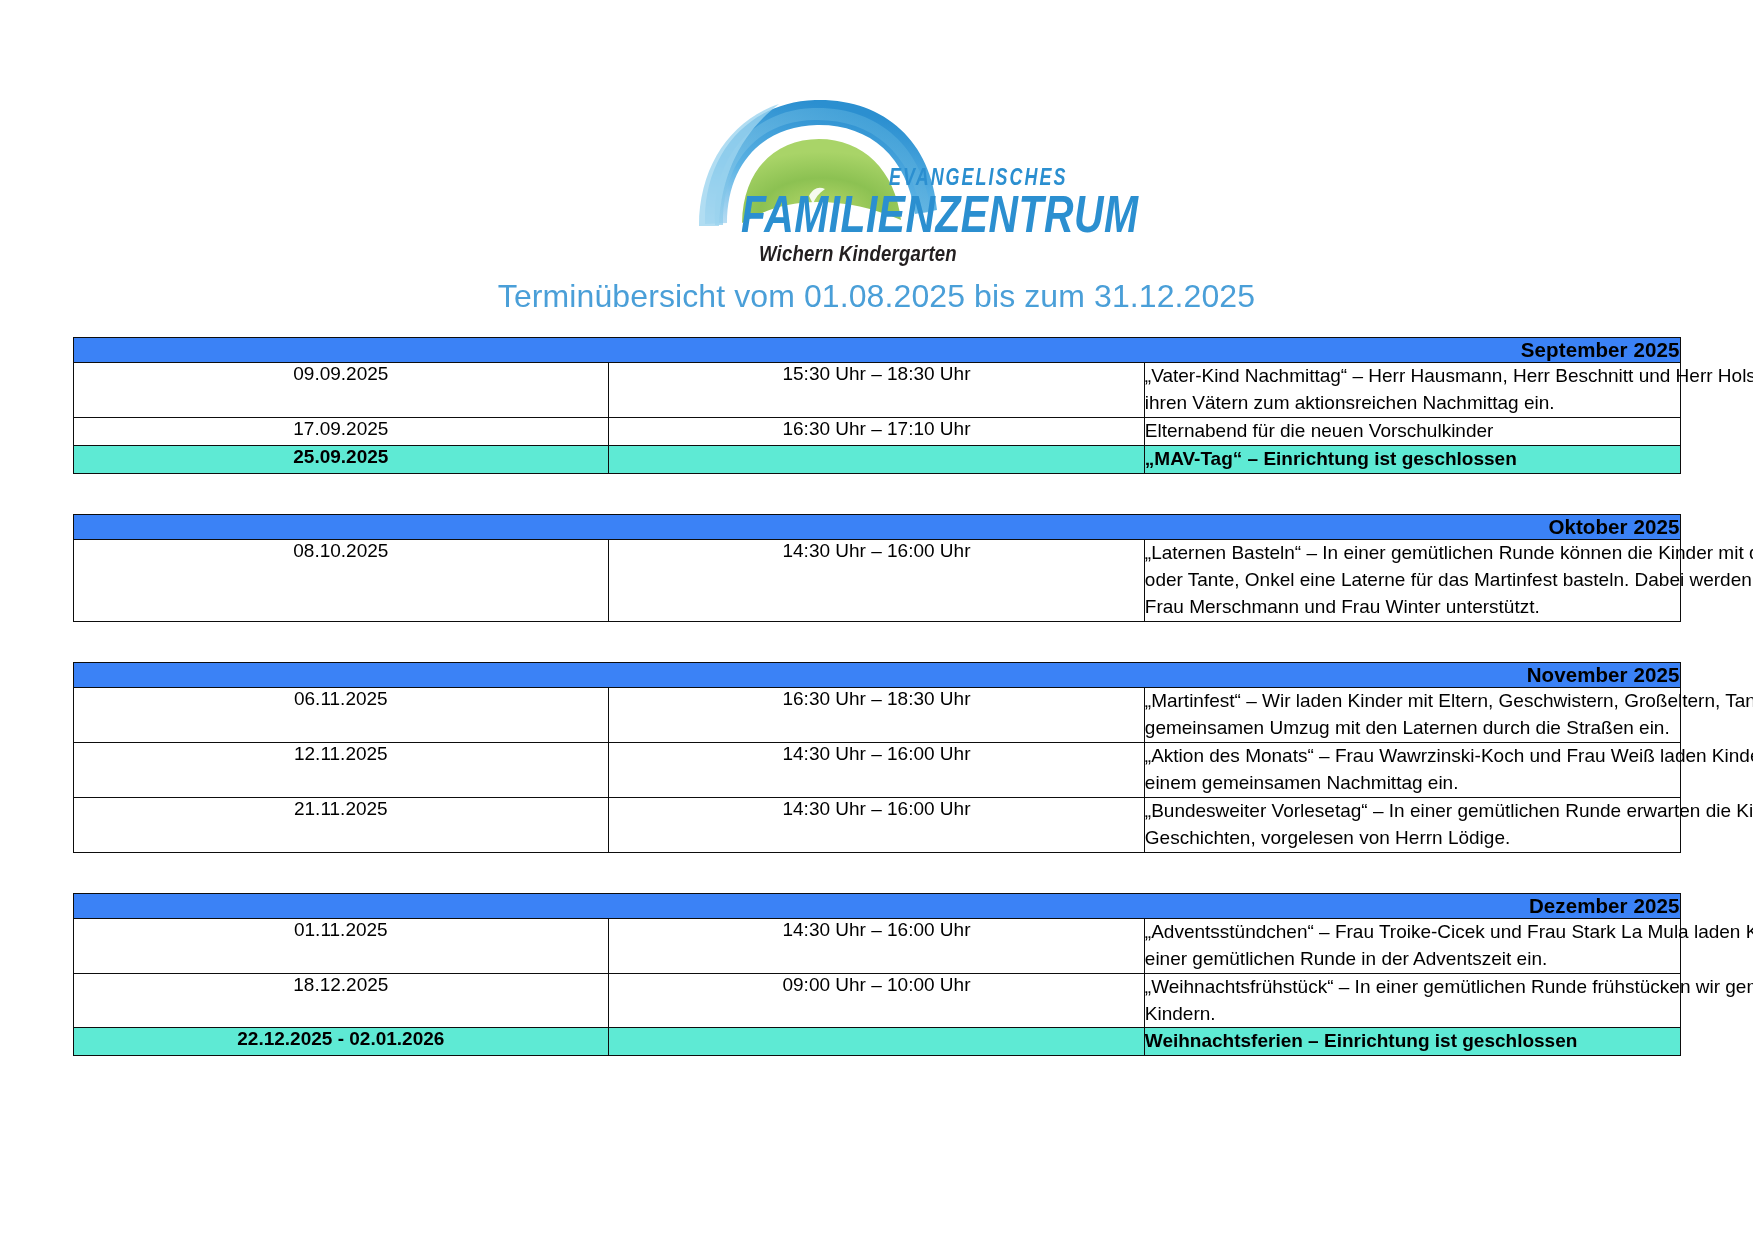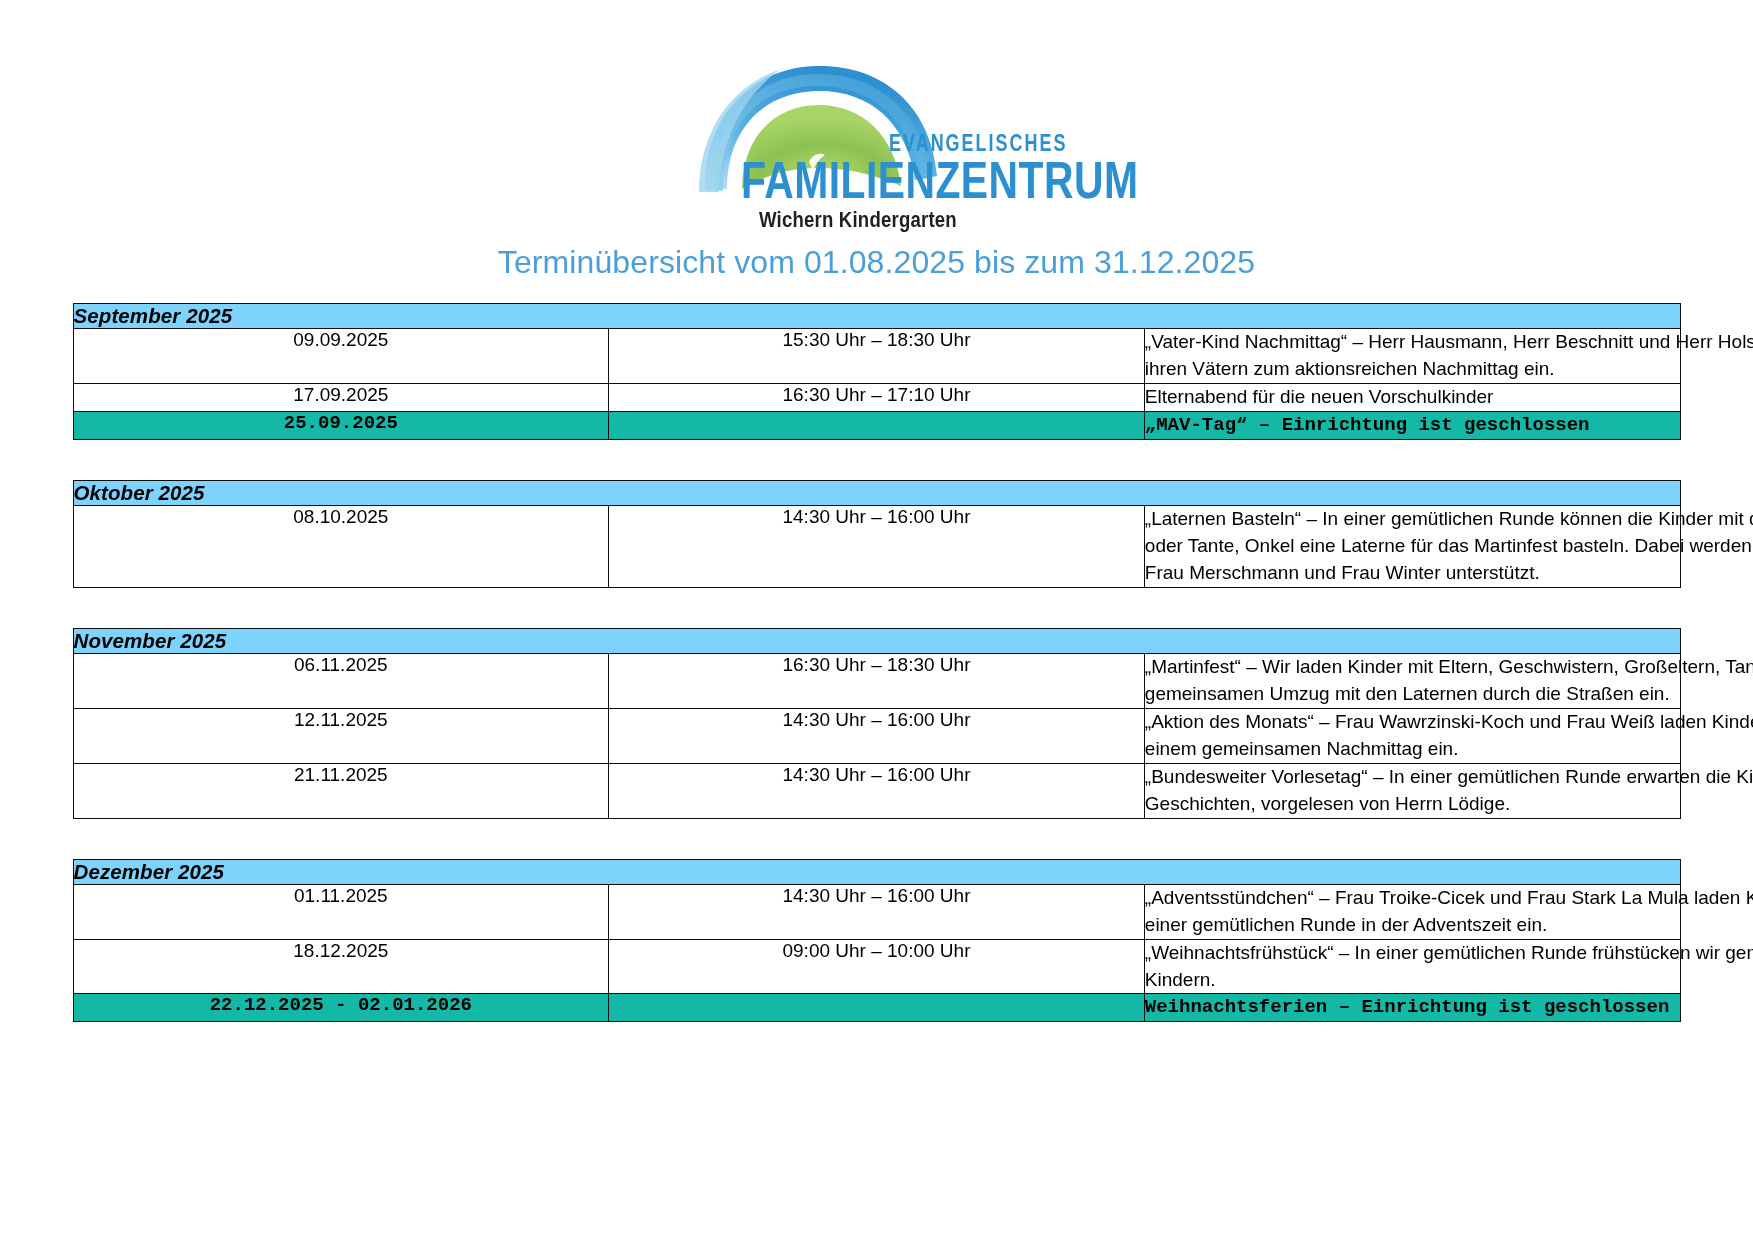--- a/index.html
+++ b/index.html
@@ -20,21 +20,22 @@
     height: 1240px;
     box-sizing: border-box;
   }
 
   
   .logo-block {
     width: 100%;
     display: flex;
     flex-direction: column;
     align-items: center;
-    padding-top: 58px;
+    padding-top: 92px;
+    font-style: italic;
   }
   .logo-inner {
     position: relative;
     width: 360px;
     height: 170px;
   }
   .brush {
     position: absolute;
     left: 0;
     top: 0;
@@ -100,27 +101,26 @@
     width: 100%;
     table-layout: fixed;
     margin-bottom: 40px;
   }
   table.month td, table.month th {
     border: 1.2px solid #0d0d0d;
     padding: 0;
     vertical-align: top;
   }
   th.month-head {
-    background: #7dd3fc;
-    text-align: left;
+    background: #3b82f6;
+    text-align: right;
     font-size: 20.5px;
     font-weight: 700;
     padding: 7px 0 8px 0;
     letter-spacing: 0.1px;
-    font-style: italic;
   }
   td.c-date {
     width: 330px;
     text-align: center;
     font-size: 19px;
     padding: 9px 4px 9px 4px;
     vertical-align: middle;
   }
   td.c-time {
     width: 348px;
@@ -129,23 +129,22 @@
     padding: 9px 4px 9px 4px;
     vertical-align: middle;
   }
   td.c-desc {
     text-align: left;
     font-size: 19px;
     padding: 9px 12px 9px 14px;
     line-height: 1.42;
   }
   tr.closed td {
-    background: #14b8a6;
-    font-weight: 700;
-    font-family: Liberation Mono, monospace;
+    background: #5eead4;
+    font-weight: 700;
   }
   tr.closed td.c-date,
   tr.closed td.c-desc {
     font-size: 19px;
   }
   .desc-line { display: block; white-space: nowrap; }
 </style>
 </head>
 <body>
 

